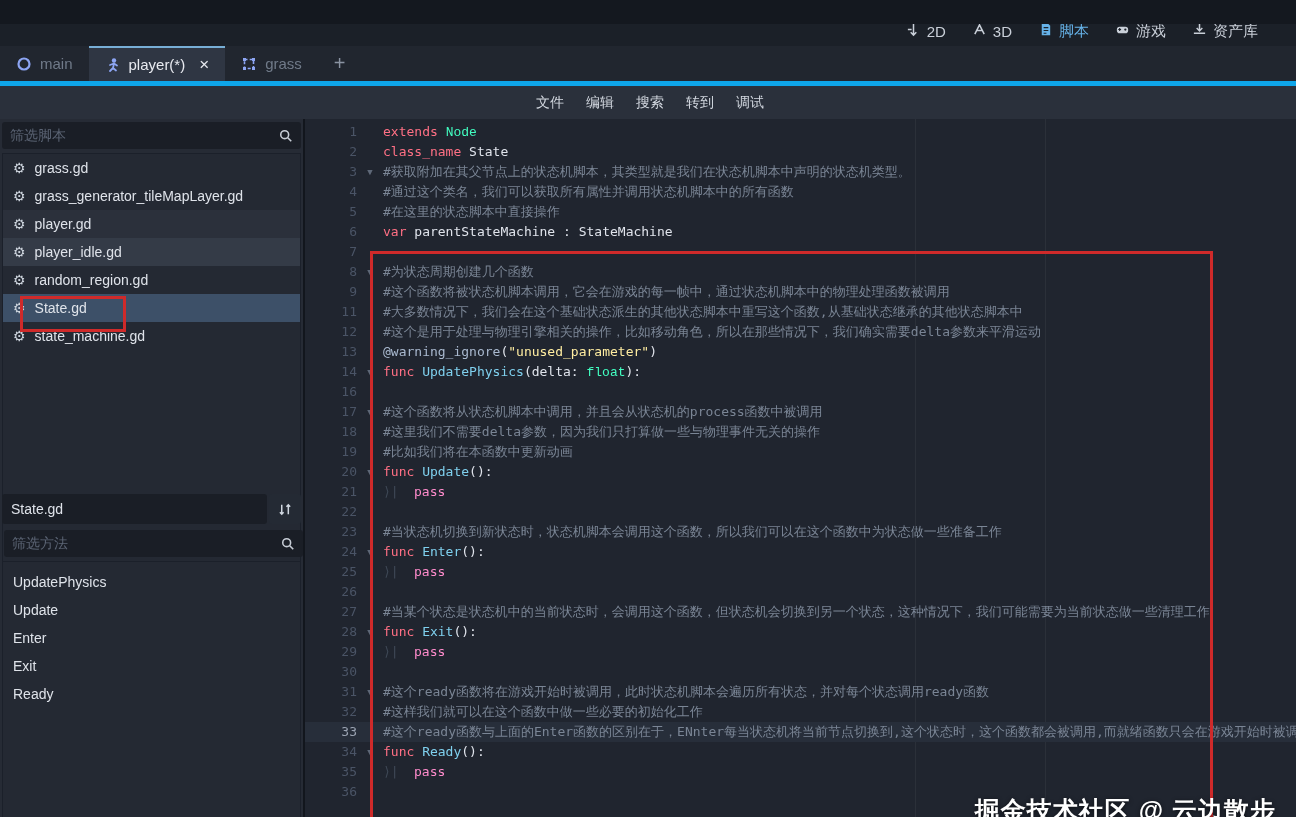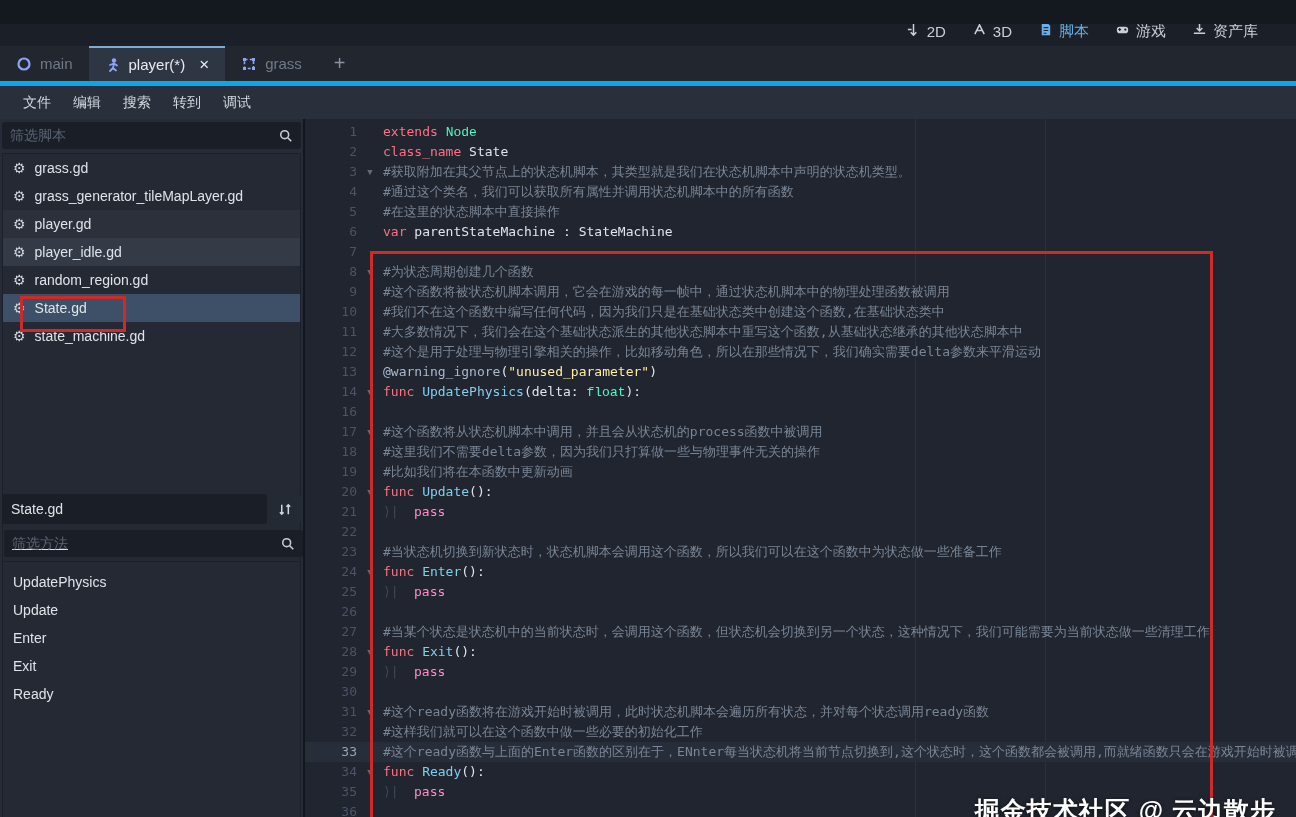--- a/index.html
+++ b/index.html
@@ -33,21 +33,21 @@
   }
   .scene-tab.active {
     background:#2f3643; color:#e8eaf0; border-top:2px solid #77aed6;
   }
   .scene-tab .close-x { color:#e8eaf0; font-size:17px; margin-left:6px; }
   .tab-add { display:flex; align-items:center; padding:0 16px; color:#8a93a2; font-size:20px; cursor:pointer; }
   .scene-tab svg { width:16px; height:16px; }
   
   #menu-bar {
     position:absolute; left:0; top:62px; width:1296px; height:33px;
-    background:#2a303b; display:flex; align-items:center; padding-left:12px;
+    background:#2a303b; display:flex; align-items:center; padding-left:4px;justify-content:center;
   }
   .menu-item { padding:0 11px; color:#d3d8e0; font-size:14px; cursor:pointer; }
   
   #sidebar {
     position:absolute; left:0; top:95px; width:303px; height:722px;
     background:#262b35;
   }
   .filter-box {
     position:relative; margin:3px 2px 0 2px; height:27px; background:#1a1e26;
     border-radius:3px; display:flex; align-items:center; padding:0 8px;
@@ -67,21 +67,21 @@
     position:absolute; left:2px; top:375px; width:299px; height:30px; display:flex; gap:2px;
   }
   #script-path-field {
     flex:1; background:#1a1e26; border-radius:3px; display:flex; align-items:center;
     padding:0 9px; font-size:14px; color:#dfe3ea;
   }
   #sort-methods-btn {
     width:32px; background:#242a34; border-radius:3px; display:flex; align-items:center; justify-content:center; cursor:pointer;
   }
   #sort-methods-btn svg { width:15px; height:15px; }
-  #method-filter { position:absolute; left:2px; top:408px; width:299px;text-decoration:underline; }
+  #method-filter { position:absolute; left:2px; top:408px; width:299px; }
   #method-list {
     position:absolute; left:2px; top:442px; width:299px; height:278px;
     background:#242933; border:1px solid #1b202a; overflow:hidden; padding-top:6px;
   }
   .method-row { height:28px; display:flex; align-items:center; padding-left:10px; font-size:14px; color:#dfe3ea; cursor:pointer; }
   
   #editor {
     position:absolute; left:305px; top:95px; width:991px; height:722px;
     background:#20252f; overflow:hidden;
     font-family:"DejaVu Sans Mono",monospace; font-size:13px;
@@ -278,21 +278,20 @@
     <div id="code-lines">
         <div class="line"><span class="num">1</span><span class="fold"></span><span class="code"><span class="tk-k">extends</span><span class="tk-t"> </span><span class="tk-c">Node</span></span></div>
         <div class="line"><span class="num">2</span><span class="fold"></span><span class="code"><span class="tk-k">class_name</span><span class="tk-t"> </span><span class="tk-t">State</span></span></div>
         <div class="line"><span class="num">3</span><span class="fold">▼</span><span class="code"><span class="tk-m">#获取附加在其父节点上的状态机脚本，其类型就是我们在状态机脚本中声明的状态机类型。</span></span></div>
         <div class="line"><span class="num">4</span><span class="fold"></span><span class="code"><span class="tk-m">#通过这个类名，我们可以获取所有属性并调用状态机脚本中的所有函数</span></span></div>
         <div class="line"><span class="num">5</span><span class="fold"></span><span class="code"><span class="tk-m">#在这里的状态脚本中直接操作</span></span></div>
         <div class="line"><span class="num">6</span><span class="fold"></span><span class="code"><span class="tk-k">var</span><span class="tk-t"> parentStateMachine : StateMachine</span></span></div>
         <div class="line"><span class="num">7</span><span class="fold"></span><span class="code"></span></div>
         <div class="line"><span class="num">8</span><span class="fold">▼</span><span class="code"><span class="tk-m">#为状态周期创建几个函数</span></span></div>
         <div class="line"><span class="num">9</span><span class="fold"></span><span class="code"><span class="tk-m">#这个函数将被状态机脚本调用，它会在游戏的每一帧中，通过状态机脚本中的物理处理函数被调用</span></span></div>
-        <div class="line"><span class="num">10</span><span class="fold"></span><span class="code"><span class="tk-m">#我们不在这个函数中编写任何代码，因为我们只是在基础状态类中创建这个函数,在基础状态类中</span></span></div>
         <div class="line"><span class="num">11</span><span class="fold"></span><span class="code"><span class="tk-m">#大多数情况下，我们会在这个基础状态派生的其他状态脚本中重写这个函数,从基础状态继承的其他状态脚本中</span></span></div>
         <div class="line"><span class="num">12</span><span class="fold"></span><span class="code"><span class="tk-m">#这个是用于处理与物理引擎相关的操作，比如移动角色，所以在那些情况下，我们确实需要delta参数来平滑运动</span></span></div>
         <div class="line"><span class="num">13</span><span class="fold"></span><span class="code"><span class="tk-a">@warning_ignore</span><span class="tk-t">(</span><span class="tk-s">"unused_parameter"</span><span class="tk-t">)</span></span></div>
         <div class="line"><span class="num">14</span><span class="fold">▼</span><span class="code"><span class="tk-k">func</span><span class="tk-t"> </span><span class="tk-f">UpdatePhysics</span><span class="tk-t">(</span><span class="tk-t">delta: </span><span class="tk-c">float</span><span class="tk-t">):</span></span></div>
         <div class="line"><span class="num">16</span><span class="fold"></span><span class="code"></span></div>
         <div class="line"><span class="num">17</span><span class="fold">▼</span><span class="code"><span class="tk-m">#这个函数将从状态机脚本中调用，并且会从状态机的process函数中被调用</span></span></div>
         <div class="line"><span class="num">18</span><span class="fold"></span><span class="code"><span class="tk-m">#这里我们不需要delta参数，因为我们只打算做一些与物理事件无关的操作</span></span></div>
         <div class="line"><span class="num">19</span><span class="fold"></span><span class="code"><span class="tk-m">#比如我们将在本函数中更新动画</span></span></div>
         <div class="line"><span class="num">20</span><span class="fold">▼</span><span class="code"><span class="tk-k">func</span><span class="tk-t"> </span><span class="tk-f">Update</span><span class="tk-t">():</span></span></div>
         <div class="line"><span class="num">21</span><span class="fold"></span><span class="code"><span class="tab-mark">⟩|</span><span class="tk-p">pass</span></span></div>

